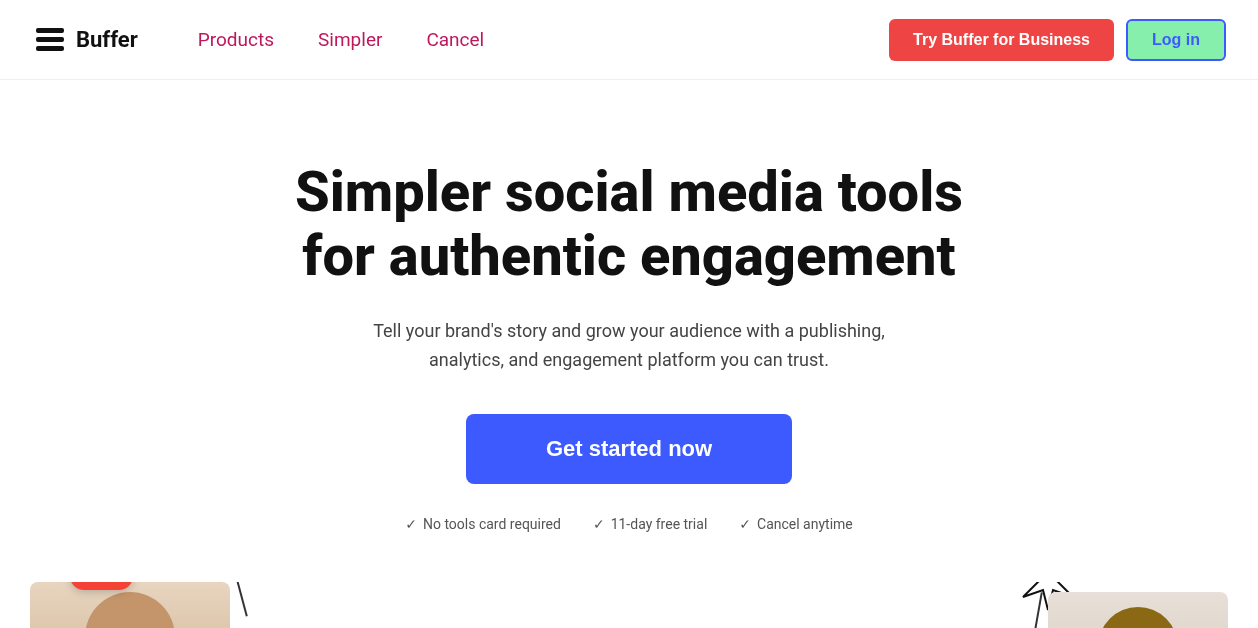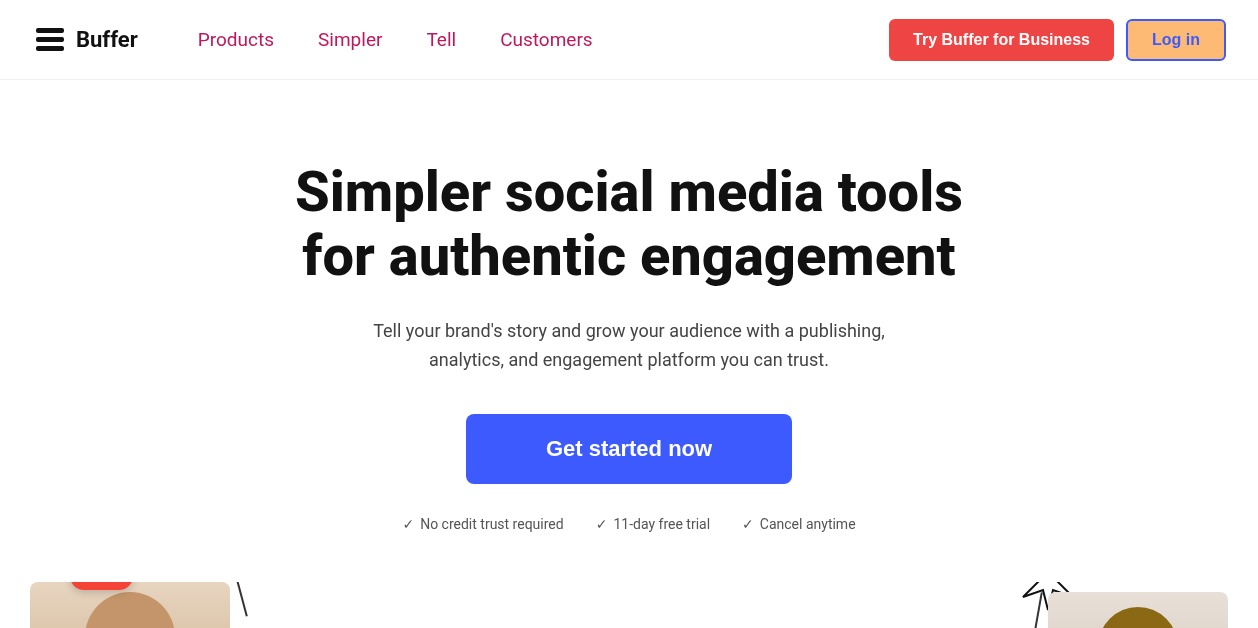--- a/index.html
+++ b/index.html
@@ -53,21 +53,21 @@
       background: #ef4444;
       color: #fff;
       border: none;
       padding: 12px 24px;
       border-radius: 6px;
       font-size: 16px;
       font-weight: 600;
       cursor: pointer;
     }
     .btn-secondary {
-      background: #fdba74;
+      background: #86efac;
       color: #3d5afe;
       border: 2px solid #3d5afe;
       padding: 10px 24px;
       border-radius: 6px;
       font-size: 16px;
       font-weight: 600;
       cursor: pointer;
     }
 
     
@@ -237,38 +237,37 @@
       <rect x="4" y="6" width="28" height="5" rx="2" fill="#111"></rect>
       <rect x="4" y="15" width="28" height="5" rx="2" fill="#111"></rect>
       <rect x="4" y="24" width="28" height="5" rx="2" fill="#111"></rect>
     </svg>
     <span class="logo-text">Buffer</span>
   </a>
 
   <div class="nav-links">
     <a class="nav-link" href="#">Products</a>
     <a class="nav-link" href="#">Simpler</a>
-    <a class="nav-link" href="#">Tell</a>
-    <a class="nav-link" href="#">Customers</a>
+    <a class="nav-link" href="#">Cancel</a>
   </div>
 
   <div class="nav-actions">
     <button class="btn-primary">Try Buffer for Business</button>
     <button class="btn-secondary">Log in</button>
   </div>
 </nav>
 
 <section class="hero">
   <h1 class="hero-title">Simpler social media tools for authentic engagement</h1>
   <p class="hero-subtitle">Tell your brand's story and grow your audience with a publishing, analytics, and engagement platform you can trust.</p>
   <button class="btn-cta">Get started now</button>
   <div class="trust-row">
     <div class="trust-item">
       <span class="check-icon">✓</span>
-      <span>No credit trust required</span>
+      <span>No tools card required</span>
     </div>
     <div class="trust-item">
       <span class="check-icon">✓</span>
       <span>11-day free trial</span>
     </div>
     <div class="trust-item">
       <span class="check-icon">✓</span>
       <span>Cancel anytime</span>
     </div>
   </div>

